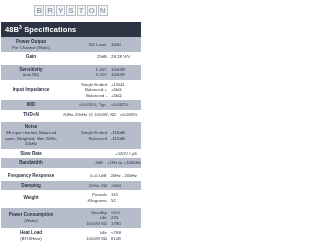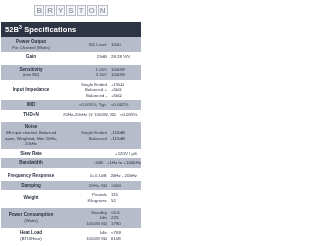--- a/index.html
+++ b/index.html
@@ -137,21 +137,21 @@
         <span class="logo-letter">R</span>
         <span class="logo-letter">Y</span>
         <span class="logo-letter">S</span>
         <span class="logo-letter">T</span>
         <span class="logo-letter">O</span>
         <span class="logo-letter">N</span>
       </div>
   </div>
 
   <div class="section-title">
-    <span>52B</span><sup>3</sup><span> Specifications</span>
+    <span>48B</span><sup>3</sup><span> Specifications</span>
   </div>
 
   <table class="spec-table">
     <tbody id="spec-body">
         <tr class="spec-row band">
           <td class="cell-label"><span>Power Output</span><span class="sub">Per Channel (Watts)</span></td>
           <td class="cell-values">
             <div class="vline"><span class="vkey">8Ω Load:</span><span class="vval">1000</span></div>
           </td>
         </tr>

